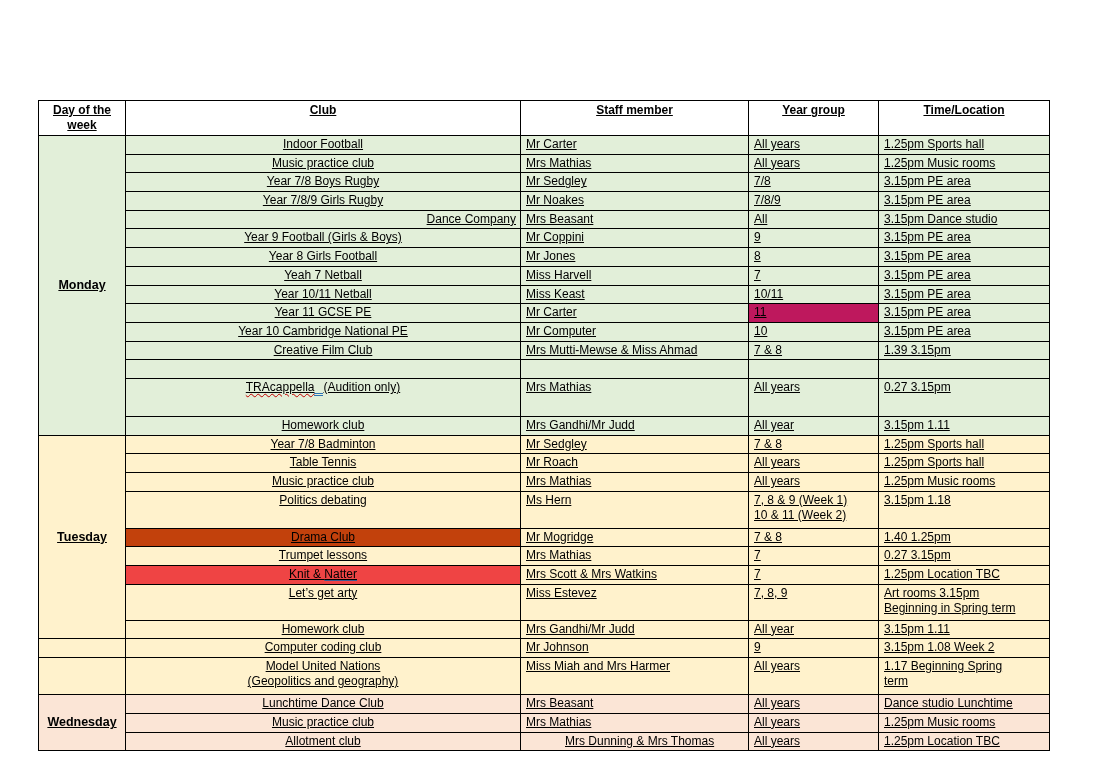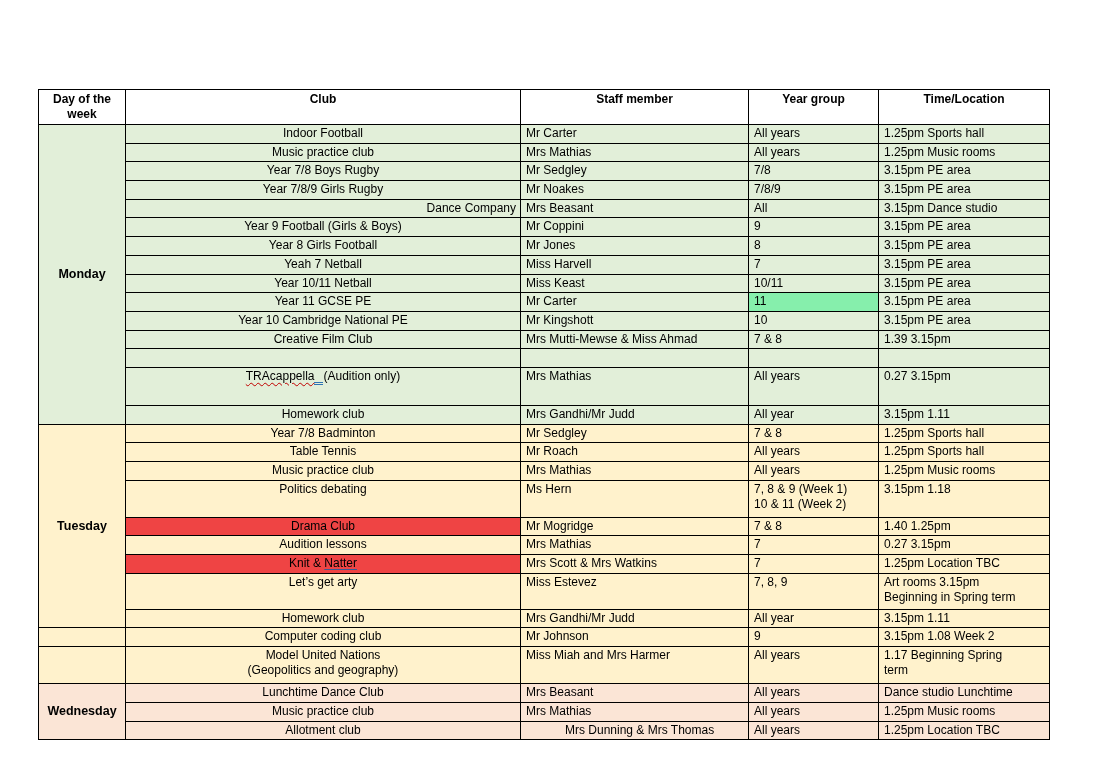--- a/index.html
+++ b/index.html
@@ -21,24 +21,25 @@
     left: 38px;
     width: 1011px;
     text-align: center;
     font-weight: bold;
     font-size: 13px;
     color: #595959;
   }
   table.timetable {
     position: absolute;
     left: 38px;
-    top: 89px;
+    top: 100px;
     width: 1011px;
     border-collapse: collapse;
     table-layout: fixed;
+    text-decoration: underline;
   }
   .timetable th, .timetable td {
     border: 1px solid #000000;
     font-size: 12px;
     line-height: 15px;
     padding: 1px 4px;
     vertical-align: top;
     overflow: hidden;
     white-space: pre-line;
   }
@@ -156,26 +157,26 @@
         </tr>
         <tr>
           <td class="club-cell" style="background: rgb(226, 239, 217);">Year 10/11 Netball</td>
           <td class="left-cell" style="background: rgb(226, 239, 217);">Miss Keast</td>
           <td class="left-cell" style="background: rgb(226, 239, 217);">10/11</td>
           <td class="left-cell" style="background: rgb(226, 239, 217);">3.15pm PE area</td>
         </tr>
         <tr>
           <td class="club-cell" style="background: rgb(226, 239, 217);">Year 11 GCSE PE</td>
           <td class="left-cell" style="background: rgb(226, 239, 217);">Mr Carter</td>
-          <td class="left-cell" style="background: #86efac; margin-left: 40px;">11</td>
+          <td class="left-cell" style="background: #be185d; margin-left: 40px;">11</td>
           <td class="left-cell" style="background: rgb(226, 239, 217);">3.15pm PE area</td>
         </tr>
         <tr>
           <td class="club-cell" style="background: rgb(226, 239, 217);">Year 10 Cambridge National PE</td>
-          <td class="left-cell" style="background: rgb(226, 239, 217);">Mr Kingshott</td>
+          <td class="left-cell" style="background: rgb(226, 239, 217);">Mr Computer</td>
           <td class="left-cell" style="background: rgb(226, 239, 217);">10</td>
           <td class="left-cell" style="background: rgb(226, 239, 217);">3.15pm PE area</td>
         </tr>
         <tr>
           <td class="club-cell" style="background: rgb(226, 239, 217);">Creative Film Club</td>
           <td class="left-cell" style="background: rgb(226, 239, 217);">Mrs Mutti-Mewse &amp; Miss Ahmad</td>
           <td class="left-cell" style="background: rgb(226, 239, 217);">7 &amp; 8</td>
           <td class="left-cell" style="background: rgb(226, 239, 217);">1.39 3.15pm</td>
         </tr>
         <tr>
@@ -216,27 +217,27 @@
           <td class="left-cell" style="background: rgb(255, 242, 204);">1.25pm Music rooms</td>
         </tr>
         <tr style="height: 37px;">
           <td class="club-cell" style="background: rgb(255, 242, 204);">Politics debating</td>
           <td class="left-cell" style="background: rgb(255, 242, 204);">Ms Hern</td>
           <td class="left-cell" style="background: rgb(255, 242, 204);">7, 8 &amp; 9 (Week 1)
 10 &amp; 11 (Week 2)</td>
           <td class="left-cell" style="background: rgb(255, 242, 204);">3.15pm 1.18</td>
         </tr>
         <tr>
-          <td class="club-cell" style="background: #ef4444;">Drama Club</td>
+          <td class="club-cell" style="background: #c2410c;">Drama Club</td>
           <td class="left-cell" style="background: rgb(255, 242, 204);">Mr Mogridge</td>
           <td class="left-cell" style="background: rgb(255, 242, 204);">7 &amp; 8</td>
           <td class="left-cell" style="background: rgb(255, 242, 204);">1.40 1.25pm</td>
         </tr>
         <tr>
-          <td class="club-cell" style="background: rgb(255, 242, 204);">Audition lessons</td>
+          <td class="club-cell" style="background: rgb(255, 242, 204);">Trumpet lessons</td>
           <td class="left-cell" style="background: rgb(255, 242, 204);">Mrs Mathias</td>
           <td class="left-cell" style="background: rgb(255, 242, 204);">7</td>
           <td class="left-cell" style="background: rgb(255, 242, 204);">0.27 3.15pm</td>
         </tr>
         <tr>
           <td class="club-cell" style="background: #ef4444; margin-top: 25px;"><span>Knit &amp; </span><span class="underline-blue">Natter</span></td>
           <td class="left-cell" style="background: rgb(255, 242, 204);">Mrs Scott &amp; Mrs Watkins</td>
           <td class="left-cell" style="background: rgb(255, 242, 204);">7</td>
           <td class="left-cell" style="background: rgb(255, 242, 204);">1.25pm Location TBC</td>
         </tr>

